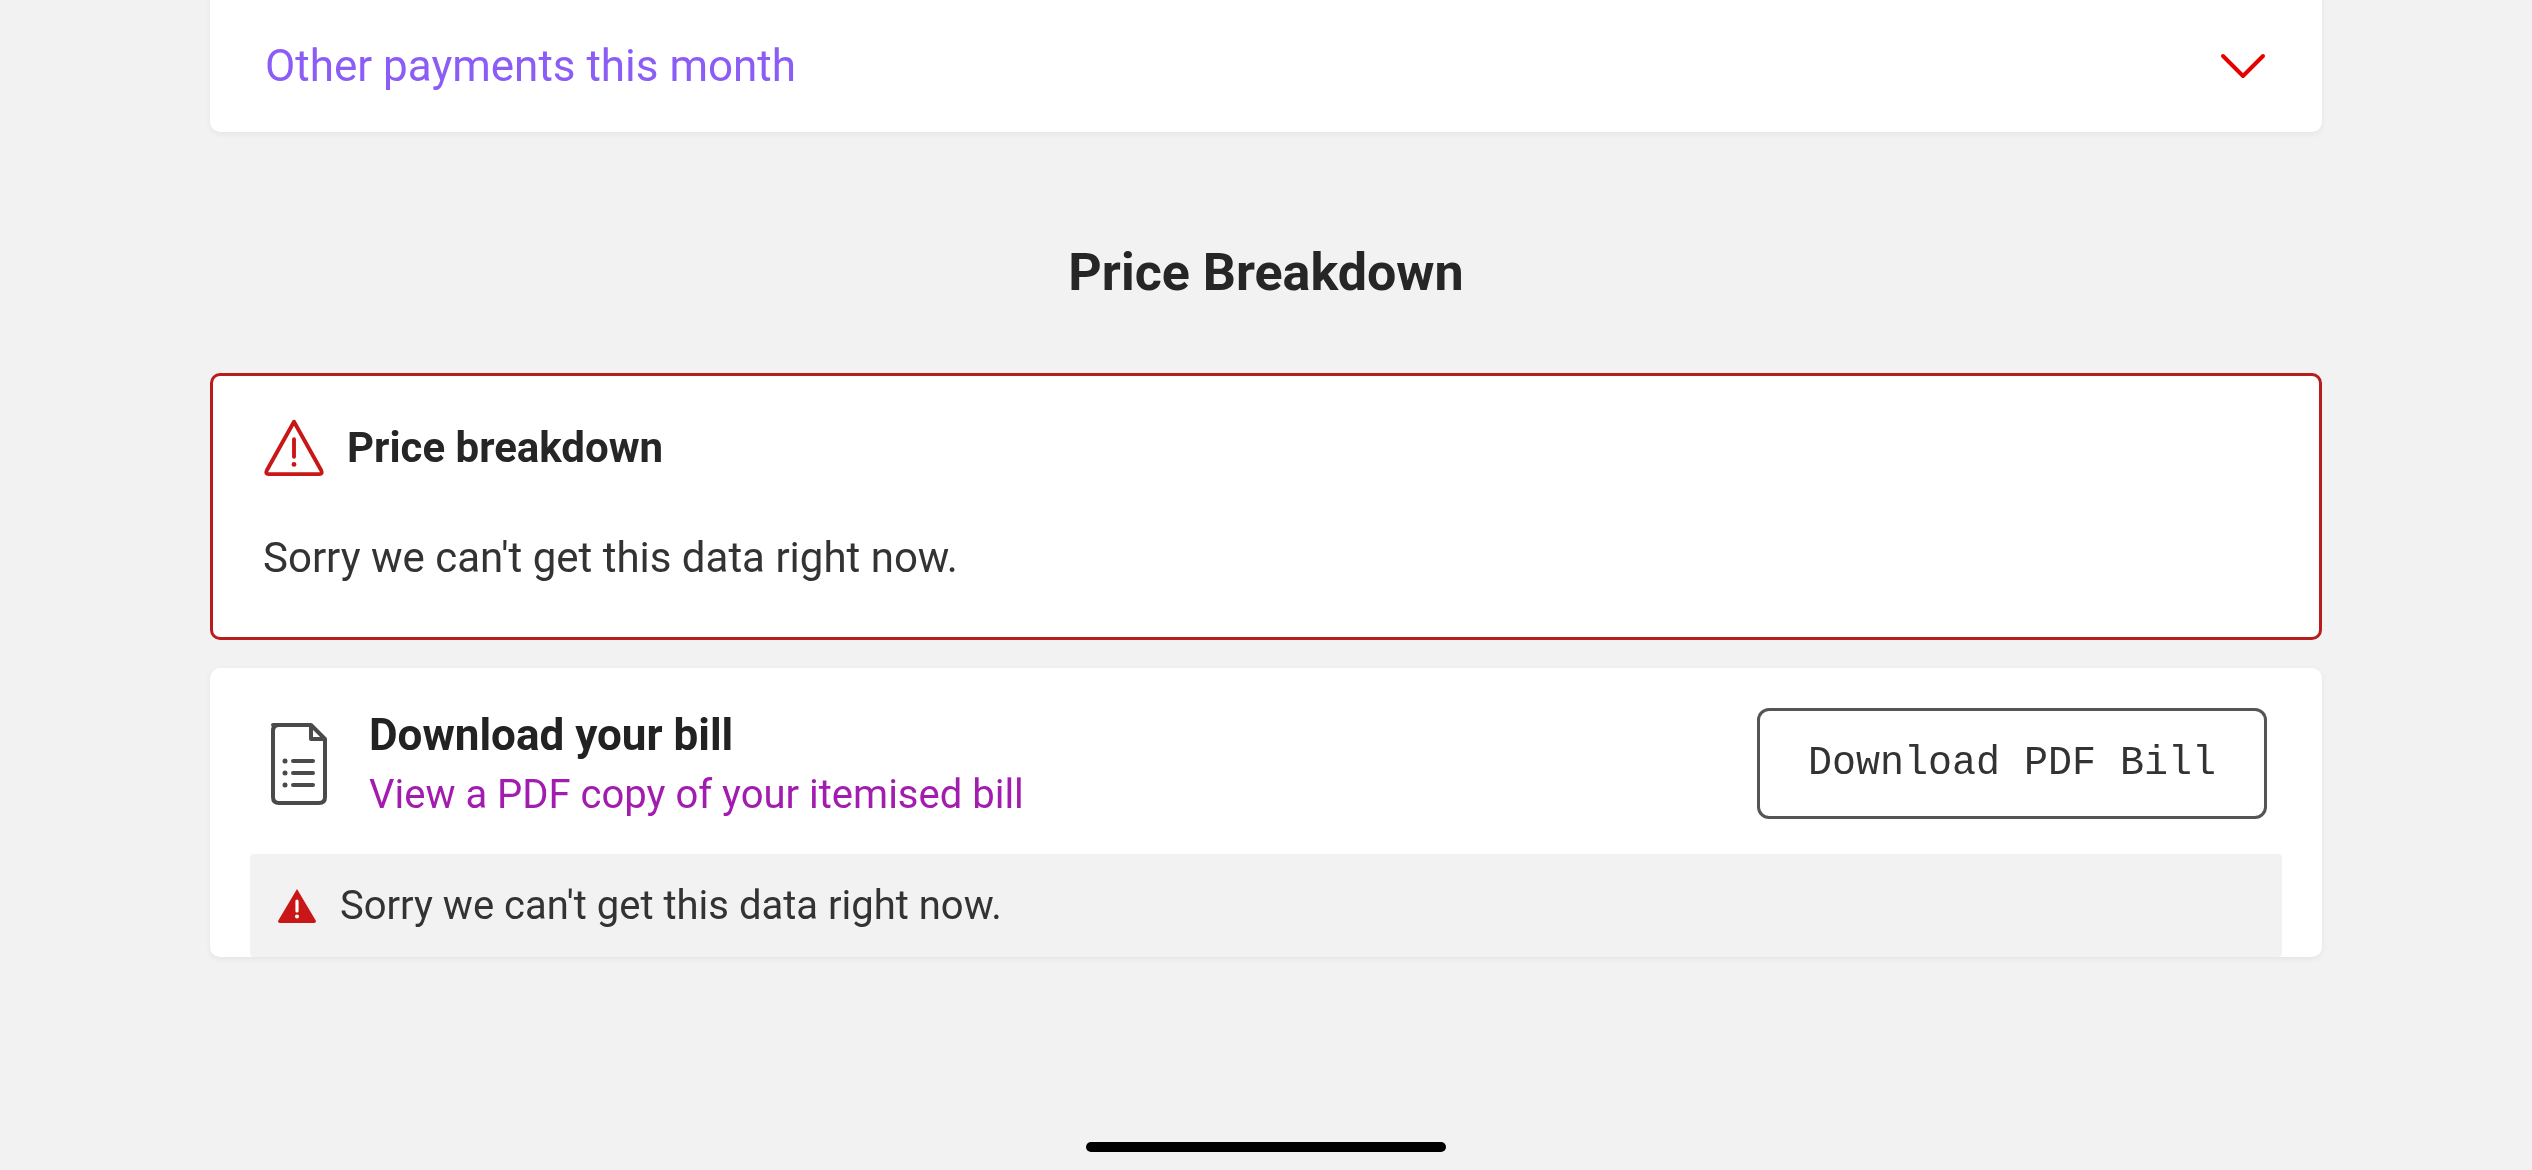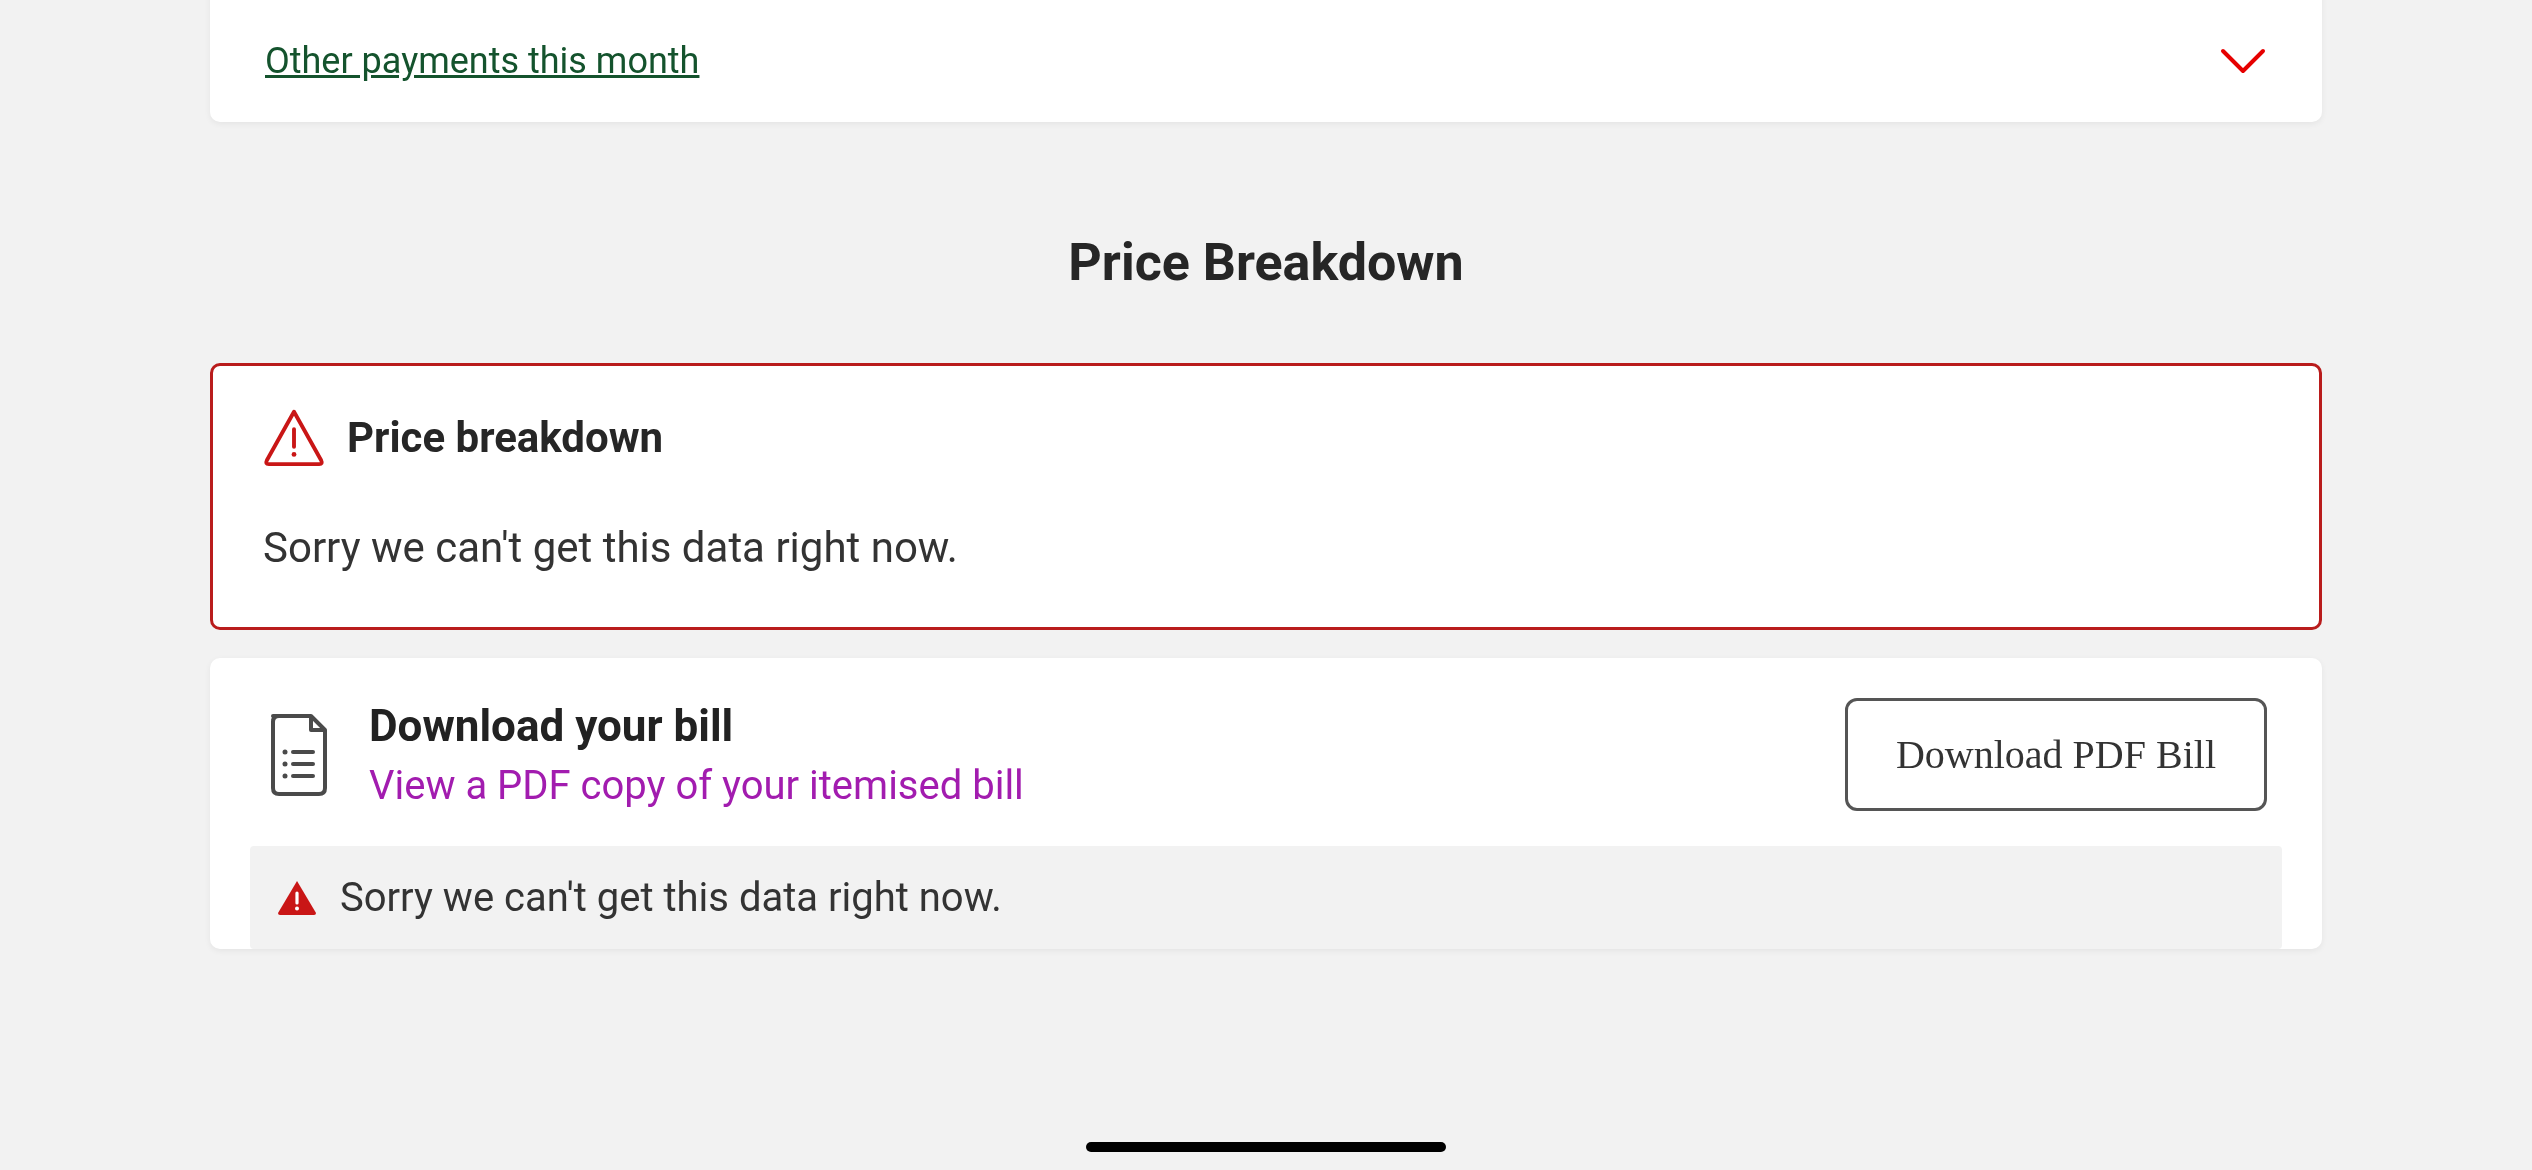--- a/index.html
+++ b/index.html
@@ -24,24 +24,23 @@
     }
     
     .accordion-row {
       display: flex;
       align-items: center;
       justify-content: space-between;
       padding: 40px 55px;
       cursor: pointer;
     }
     .accordion-label {
-      font-size: 36px;
-      color: #14532d;
+      font-size: 44px;
+      color: #8b5cf6;
       font-weight: 400;
-      text-decoration: underline;
     }
     .chevron-icon {
       width: 48px;
       height: 28px;
     }
     
     .section-title {
       text-align: center;
       font-size: 52px;
       font-weight: 700;
@@ -107,21 +106,21 @@
       color: #a21caf;
     }
     .download-button {
       border: 3px solid #555555;
       border-radius: 12px;
       background: #ffffff;
       padding: 30px 48px;
       font-size: 40px;
       color: #333333;
       cursor: pointer;
-      font-family: Liberation Serif, serif;
+      font-family: Liberation Mono, monospace;
     }
     
     .error-strip {
       background: #f2f2f2;
       display: flex;
       align-items: center;
       gap: 24px;
       padding: 28px 28px;
       border-radius: 4px;
     }

